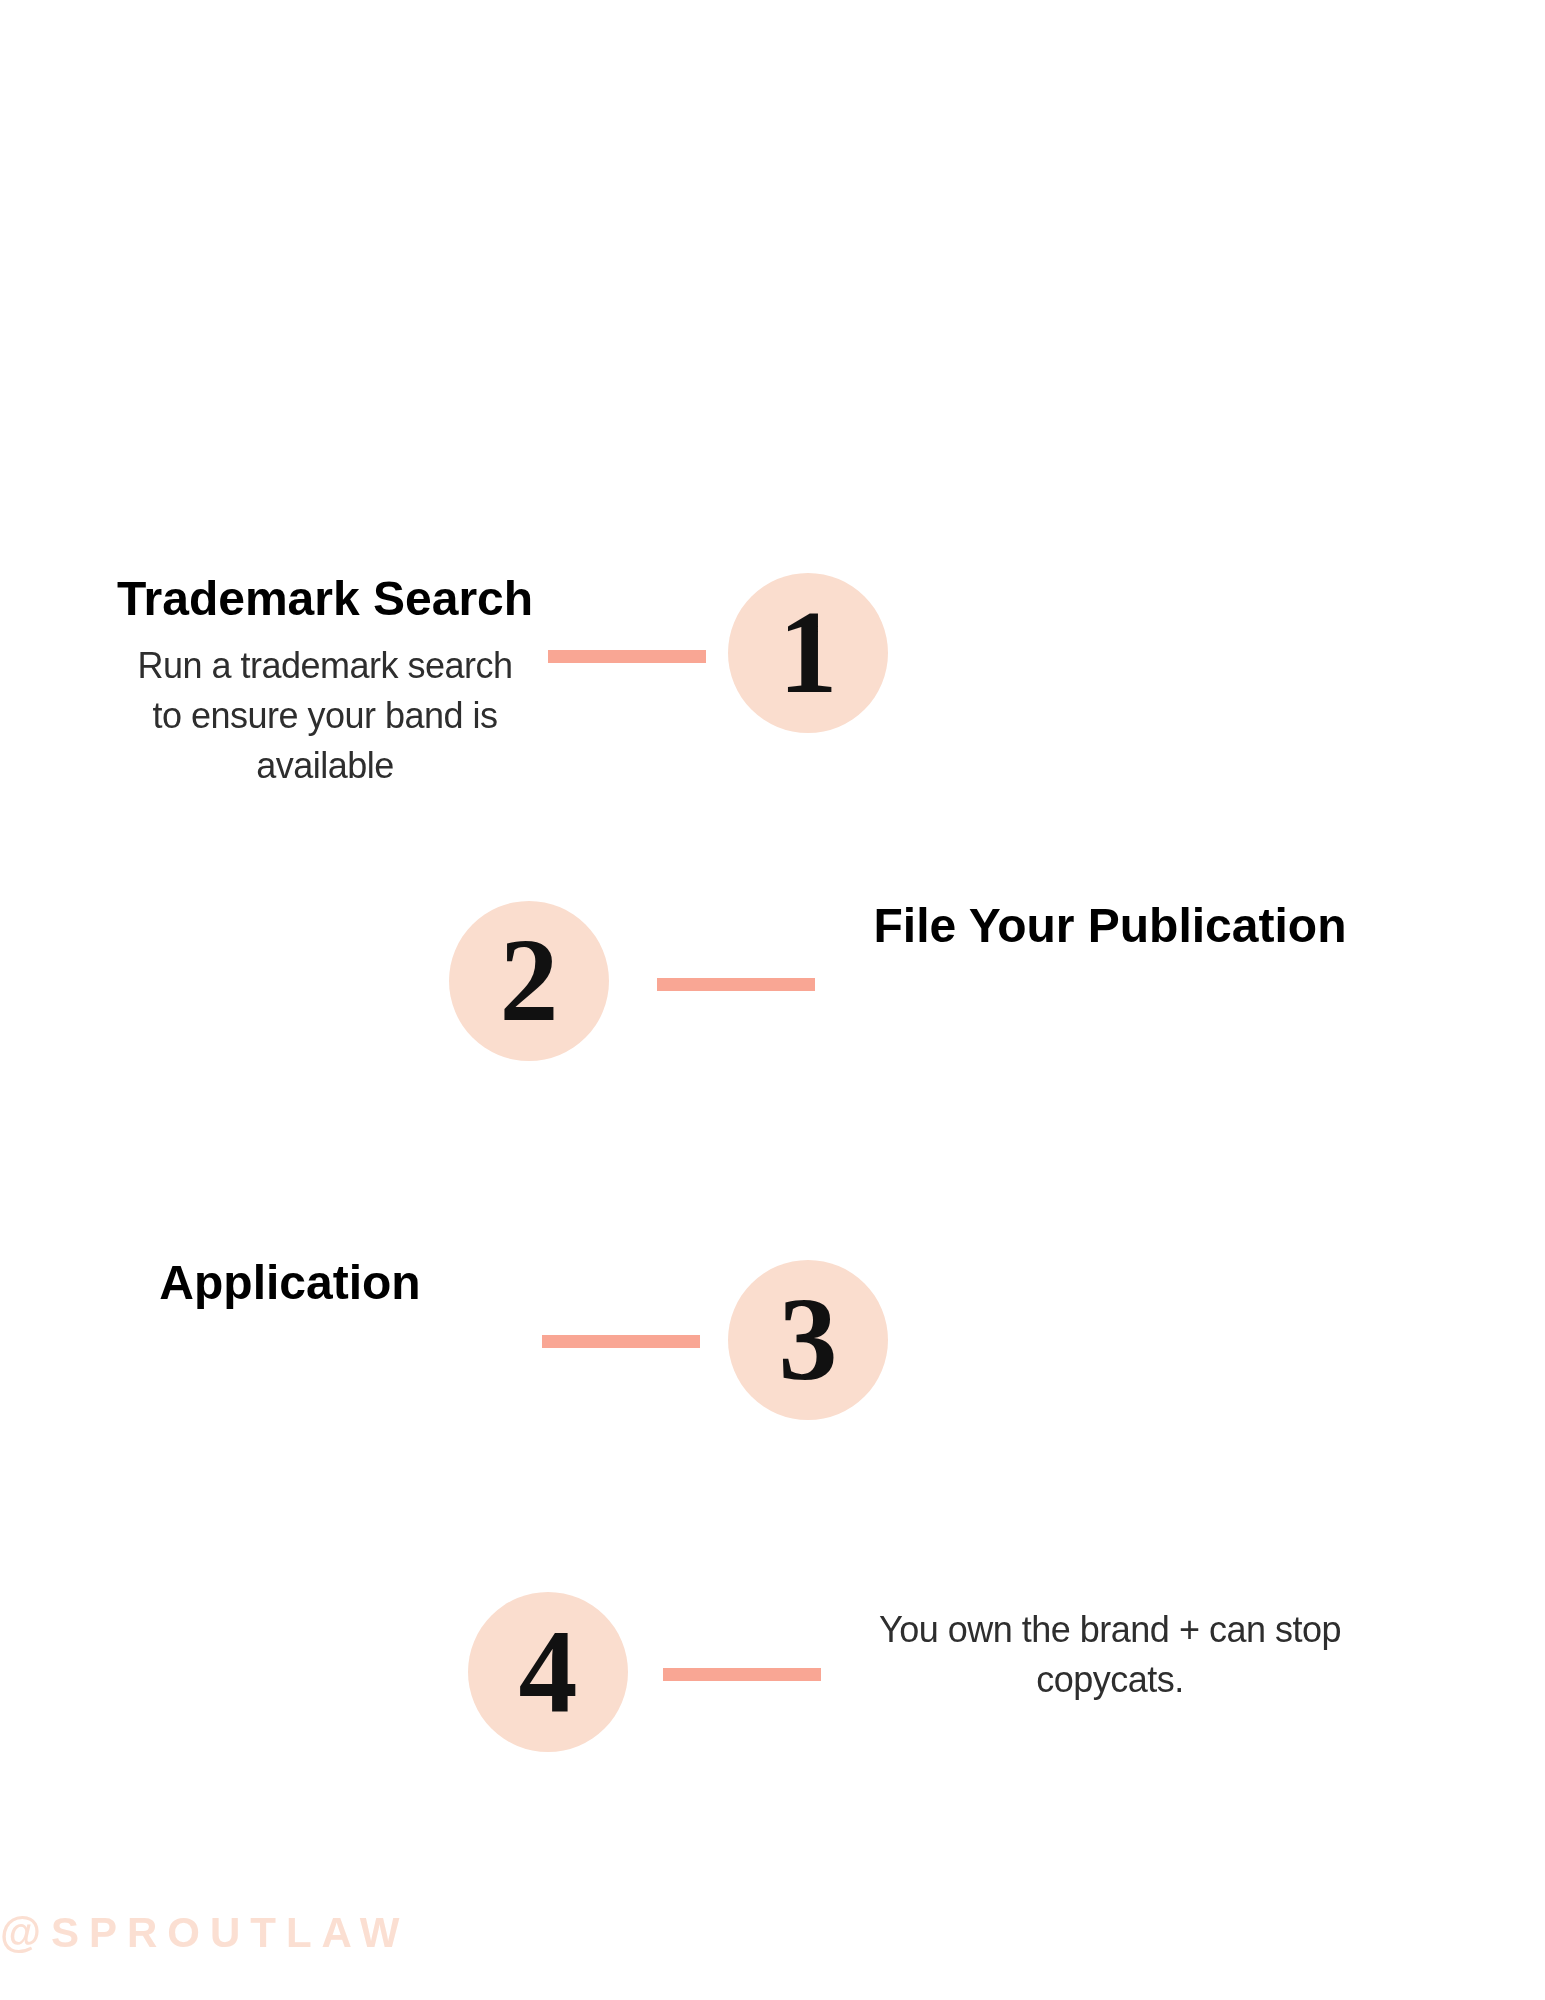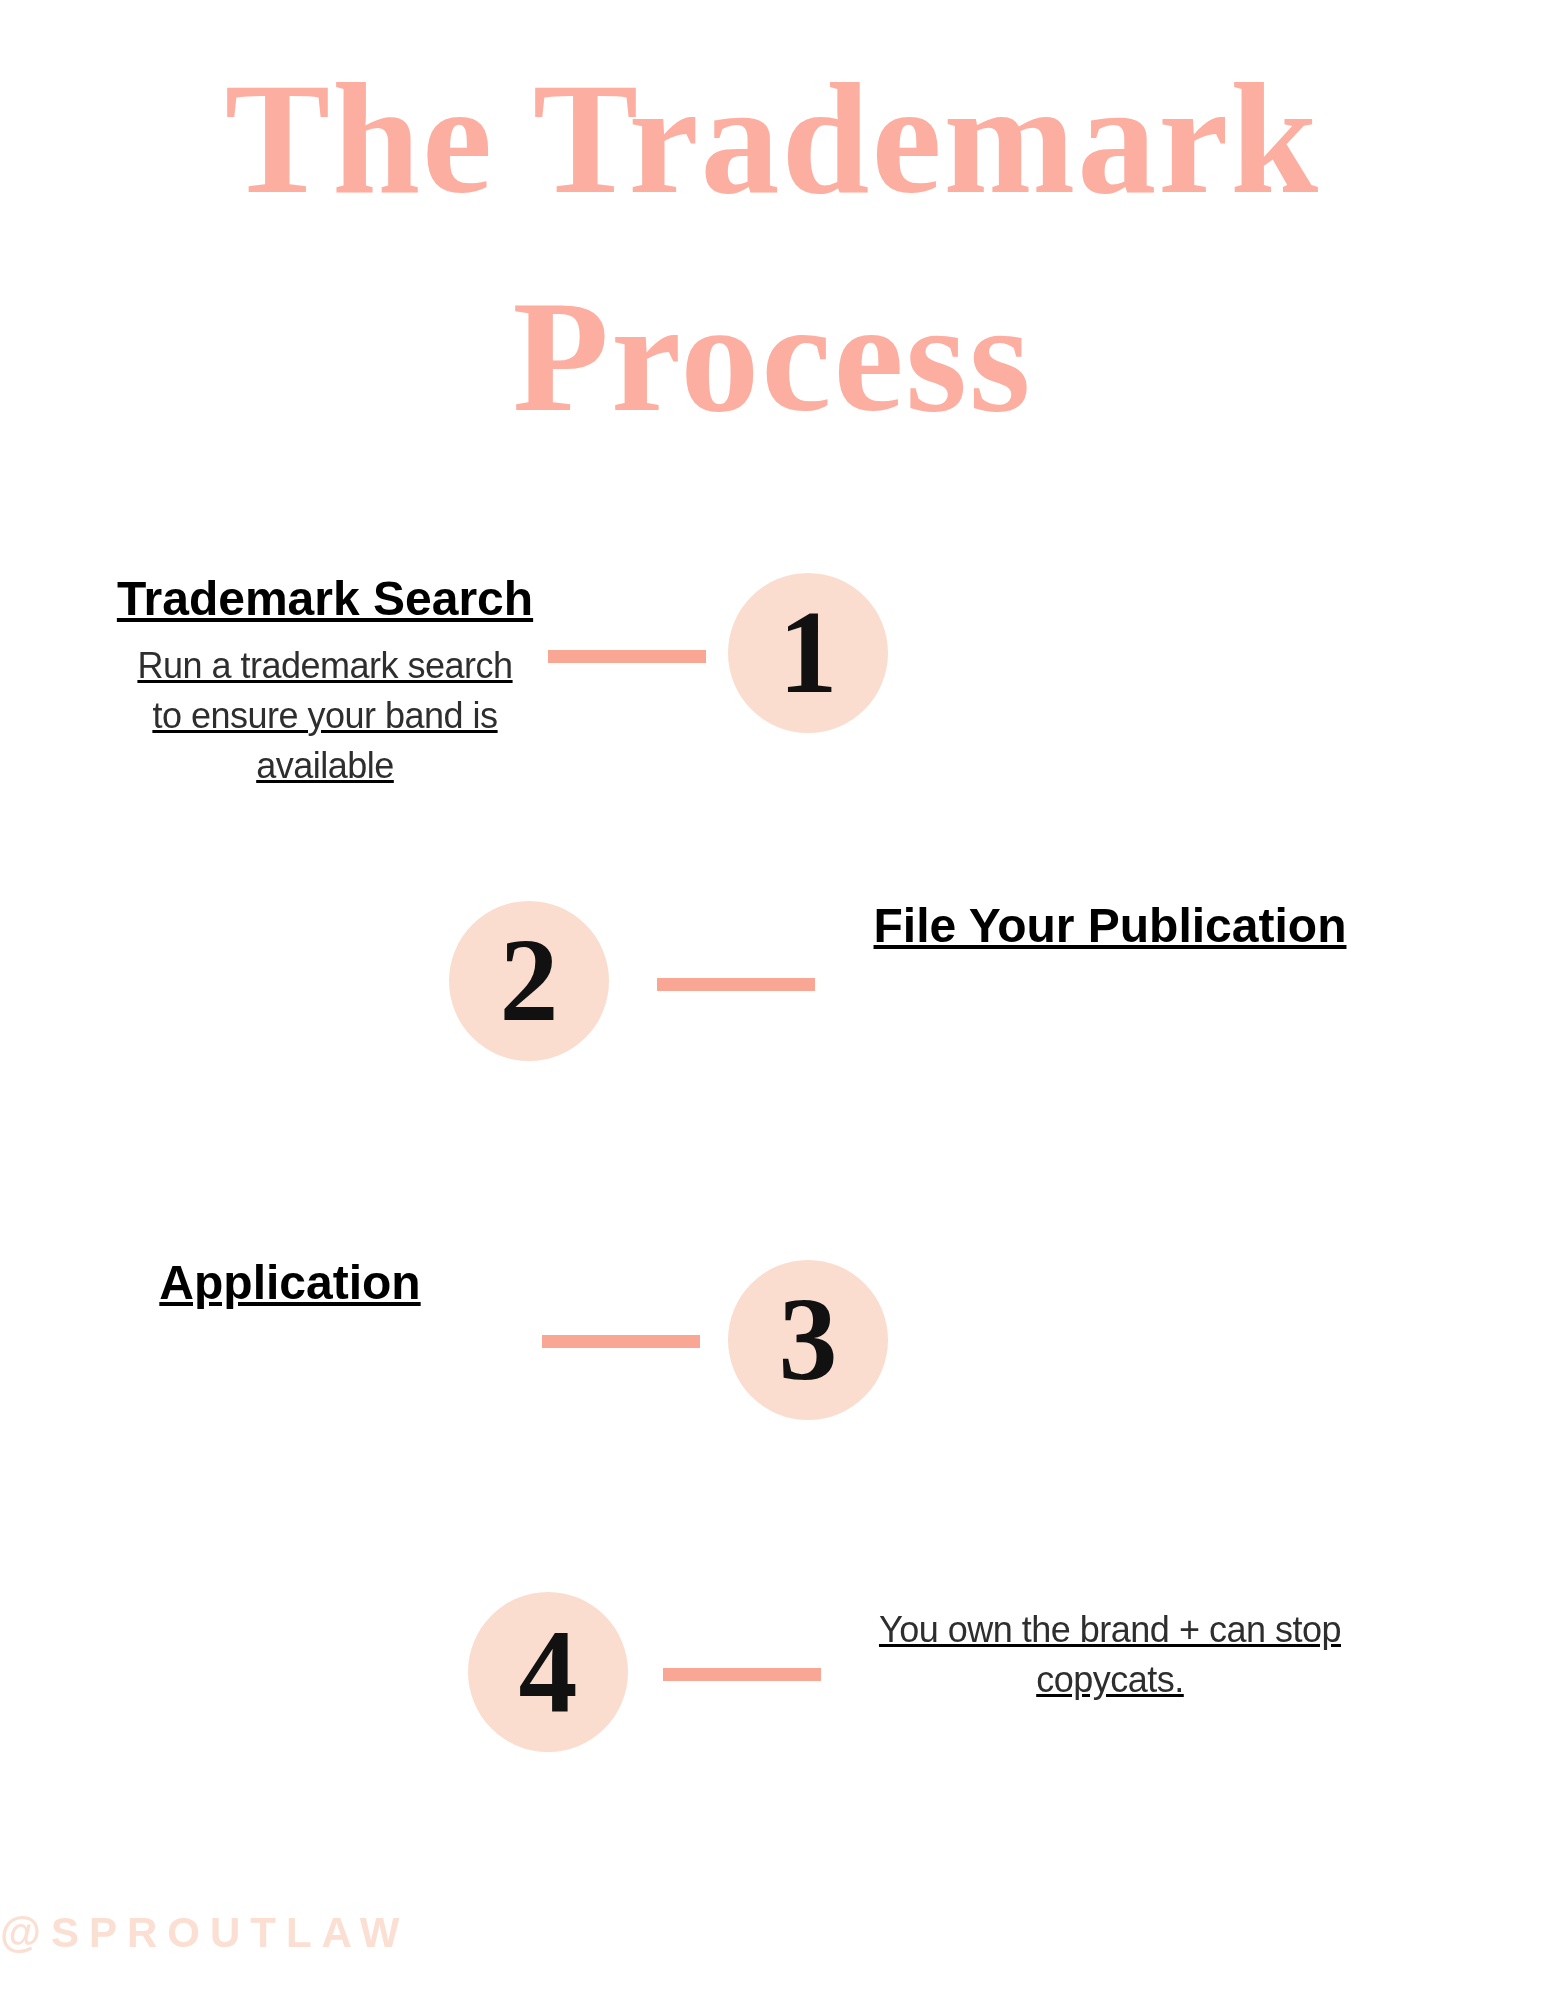--- a/index.html
+++ b/index.html
@@ -25,21 +25,20 @@
     font-family: "Liberation Serif", serif;
     font-weight: 700;
     font-size: 158px;
     line-height: 1.38;
     color: #FCAEA0;
     letter-spacing: 2px;
   }
   .step-text {
     position: absolute;
     text-align: center;
-    text-decoration: underline;
   }
   .step-heading {
     margin: 0 0 10px 0;
     font-family: "Liberation Sans", sans-serif;
     font-weight: 700;
     font-size: 48px;
     line-height: 1.2;
     color: #000000;
   }
   .step-body {
@@ -101,21 +100,20 @@
     line-height: 1;
     letter-spacing: 10px;
     color: #FBDFD2;
   }
 </style>
 </head>
 <body>
 
 <div class="poster">
 
-  <h1 class="title">The Trademark<br>Process</h1>
 
   <div class="step-text t1">
     <h2 class="step-heading">Trademark Search</h2>
     <p class="step-body">Run a trademark search<br>to ensure your band is<br>available</p>
   </div>
   <div class="connector c1"></div>
   <div class="circle ci1">
     <span class="number">1</span>
   </div>
 

